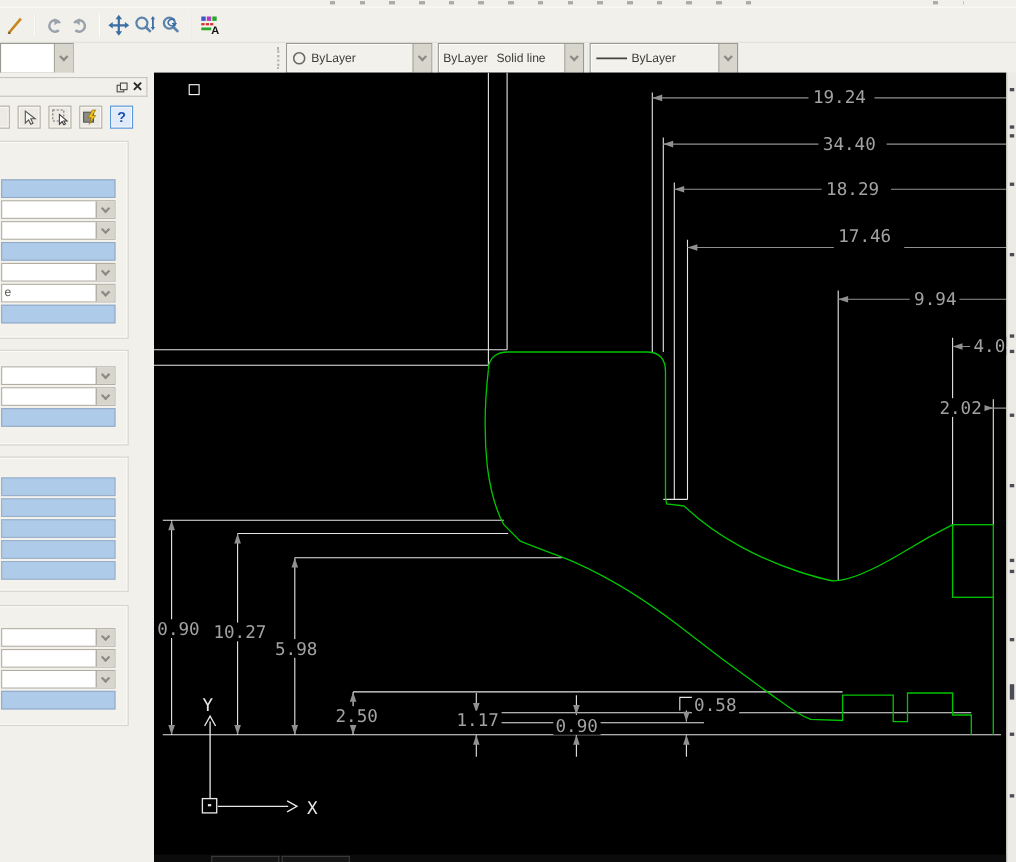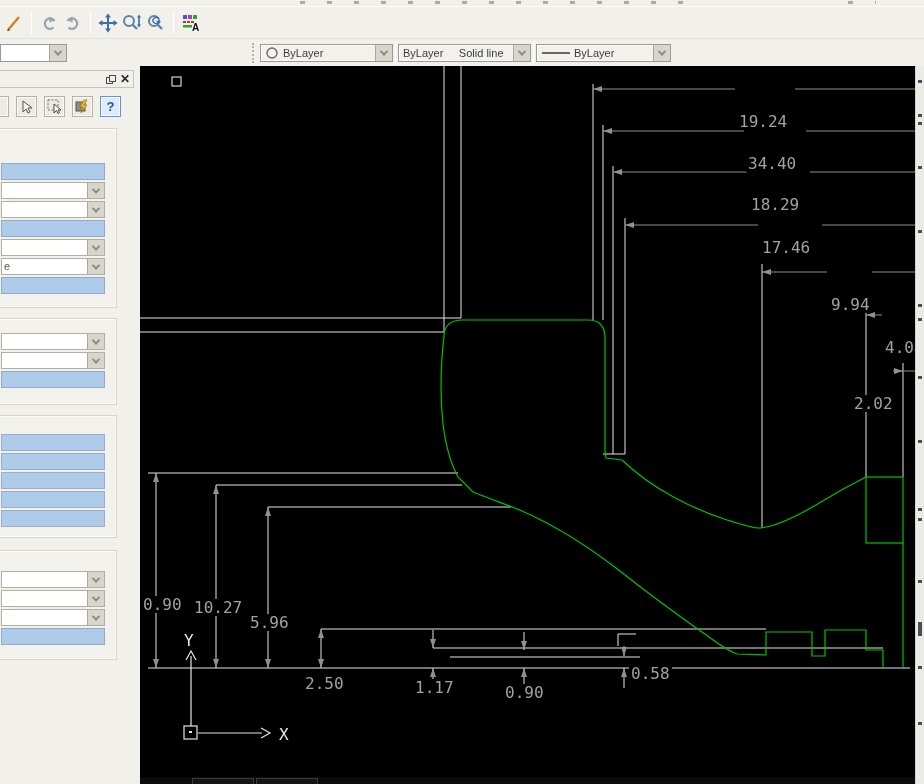--- a/index.html
+++ b/index.html
@@ -10,21 +10,21 @@
   .sliver { position:absolute; left:0; top:0; width:924px; height:7px; background:#f1f0ea; border-bottom:1px solid #fbfbf9; }
   .sliver-marks { position:absolute; top:1px; height:3px; background:repeating-linear-gradient(90deg,#9a9a96 0 5px,transparent 5px 27px); opacity:.8; }
 
   
   .tb1 { position:absolute; left:0; top:8px; width:924px; height:30px; display:flex; align-items:center; padding-left:2px; }
   .tb-sep { width:1px; height:22px; background:#c9c7bf; border-right:1px solid #fff; margin:0 5px; }
   .tbtn { width:24px; height:24px; display:flex; align-items:center; justify-content:center; }
 
   
   .tb2 { position:absolute; left:0; top:38px; width:924px; height:28px; border-top:1px solid #e2e0d8; display:flex; align-items:center; }
-  .combo { display:flex; align-items:center; height:18px; background:#f2f1ec; border:1px solid #9a9a94; box-shadow:inset 0 0 0 1px #fdfdfb; }
+  .combo { display:flex; align-items:center; height:28px; background:#f2f1ec; border:1px solid #9a9a94; box-shadow:inset 0 0 0 1px #fdfdfb; }
   .combo .val { padding:0 4px; white-space:nowrap; color:#3c3c3c; }
   .chevbtn { width:17px; height:100%; background:#d8d5cc; border-left:1px solid #aaa79e; display:flex; align-items:center; justify-content:center; }
   .chev { width:6px; height:6px; border-right:2px solid #8b8b85; border-bottom:2px solid #8b8b85; transform:rotate(45deg) translate(-1px,-1px); }
   .grip { width:4px; height:20px; border-left:2px dotted #b5b3aa; margin:0 4px; }
   .thin-sep { width:1px; height:24px; background:#b9b7af; border-right:1px solid #fff; margin:0 2px; }
 
   
   .palette { position:absolute; left:0; top:66px; width:137px; height:718px; background:#f1f0ea; border-right:1px solid #d8d6cе; }
   .pal-title { position:absolute; left:0; top:4px; width:134px; height:18px; background:#f1f0ea; border:1px solid #c6c4bc; border-left:none; display:flex; justify-content:flex-end; align-items:center; gap:4px; padding-right:3px; }
   .float-ic { position:relative; width:10px; height:9px; }
@@ -37,21 +37,21 @@
   .pgroup { position:absolute; left:-9px; width:126px; border:1px solid #d6d4cc; box-shadow:inset 0 0 0 1px #fbfbf8; background:#f2f1eb; }
   .prow { position:relative; margin:2px 11px 2px 9px; height:17px; }
   .bluebar { background:#aecbe9; border:1px solid #93a9c6; }
   .pcombo { background:#fff; border:1px solid #b2aea4; display:flex; }
   .pcombo .pval { flex:1; padding:1px 2px; color:#555; font-size:11px; overflow:hidden; }
   .pcombo .chevbtn { width:17px; background:#d8d5cc; }
   .plist-row { background:#aecbe9; border:1px solid #98aec9; margin-bottom:1px; }
 
   
   .canvas { position:absolute; left:140px; top:66px; width:775px; height:718px; background:#000; }
-  .dim { position:absolute; font-family:"DejaVu Sans Mono", monospace; font-size:16px; color:#a2a2a2; background:#000; line-height:17px; padding:0 2px; white-space:nowrap;margin-top:33px; }
+  .dim { position:absolute; font-family:"DejaVu Sans Mono", monospace; font-size:16px; color:#a2a2a2; background:#000; line-height:17px; padding:0 2px; white-space:nowrap; }
   .tabs-strip { position:absolute; left:0; bottom:0; width:775px; height:7px; background:#0b0b0b; }
   .tab-frag { position:absolute; top:1px; height:6px; border:1px solid #3c3c3c; border-bottom:none; background:#151515; }
 
   
   .rstrip { position:absolute; left:915px; top:66px; width:9px; height:718px; background:#ecebe5; border-left:1px solid #d6d4cc; }
   .rmark { position:absolute; left:2px; width:4px; height:3px; background:#4a4d55; }
 </style>
 </head>
 <body>
 
@@ -143,21 +143,21 @@
           <circle cx="7" cy="7" r="5" fill="none" stroke="#6a6a66" stroke-width="1.4"></circle>
         </svg>
       <span class="val" style="flex:1">ByLayer</span>
       <span class="chevbtn">
           <span class="chev"></span>
         </span>
     </div>
     <div class="thin-sep"></div>
     <div class="combo" style="width:133px">
       <span class="val">ByLayer</span>
-      <span class="val" style="flex:1; text-align:center; padding-right:2px">Solid line</span>
+      <span class="val" style="flex:1; text-align:left; padding-right:2px">Solid line</span>
       <span class="chevbtn">
           <span class="chev"></span>
         </span>
     </div>
     <div class="thin-sep"></div>
     <div class="combo" style="width:135px">
       <svg width="28" height="6" style="margin-left:5px">
           <line x1="0" y1="3" x2="28" y2="3" stroke="#44443f" stroke-width="1.6"></line>
         </svg>
       <span class="val" style="flex:1">ByLayer</span>
@@ -345,21 +345,21 @@
     
     <span class="dim" style="left:597px; top:14px">19.24</span>
     <span class="dim" style="left:606px; top:56px">34.40</span>
     <span class="dim" style="left:609px; top:97px">18.29</span>
     <span class="dim" style="left:620px; top:140px">17.46</span>
     <span class="dim" style="left:689px; top:197px">9.94</span>
     <span class="dim" style="left:743px; top:240px">4.04</span>
     <span class="dim" style="left:712px; top:296px">2.02</span>
     <span class="dim" style="left:1px;  top:497px">0.90</span>
     <span class="dim" style="left:52px; top:500px">10.27</span>
-    <span class="dim" style="left:108px;top:515px">5.96</span>
+    <span class="dim" style="left:108px;top:515px">5.98</span>
     <span class="dim" style="left:163px;top:576px">2.50</span>
     <span class="dim" style="left:273px;top:580px">1.17</span>
     <span class="dim" style="left:363px;top:585px">0.90</span>
     <span class="dim" style="left:489px;top:566px">0.58</span>
 
     
     <div class="tabs-strip">
       <div class="tab-frag" style="left:52px; width:62px"></div>
       <div class="tab-frag" style="left:116px;width:62px"></div>
     </div>

